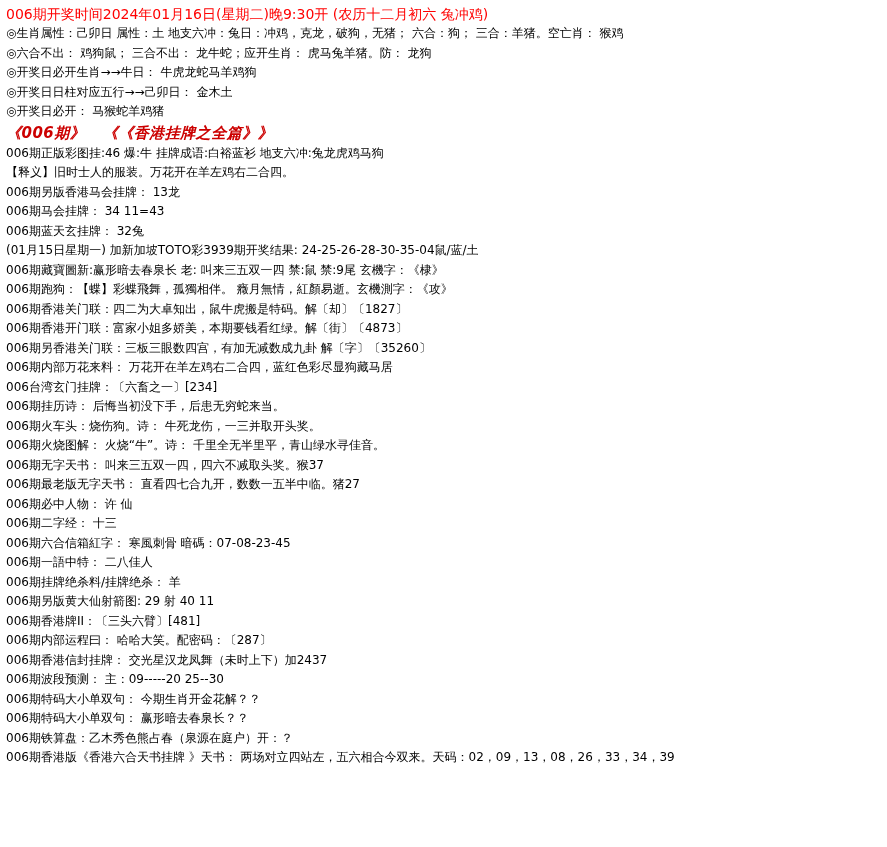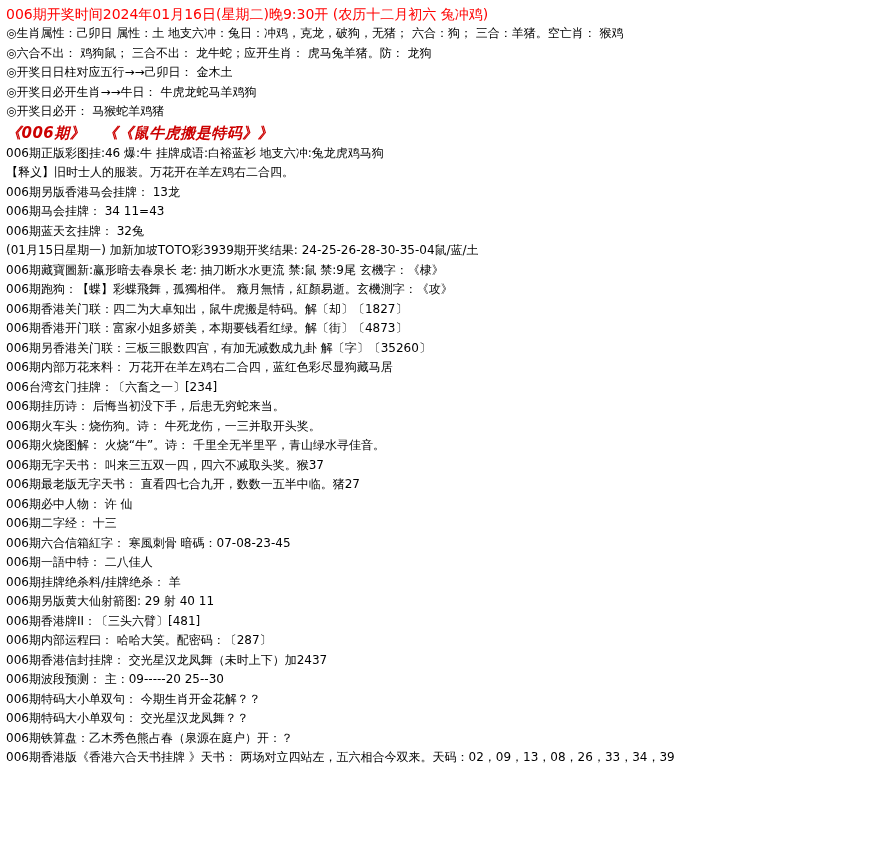--- a/index.html
+++ b/index.html
@@ -47,38 +47,38 @@
   }
 </style>
 </head>
 <body>
 
 <div class="page">
 
   <div class="header-line">006期开奖时间2024年01月16日(星期二)晚9:30开 (农历十二月初六  兔冲鸡)</div>
   <div class="line">◎生肖属性：己卯日  属性：土  地支六冲：兔日：冲鸡，克龙，破狗，无猪；  六合：狗；  三合：羊猪。空亡肖： 猴鸡</div>
   <div class="line">◎六合不出：  鸡狗鼠；  三合不出：  龙牛蛇；应开生肖：  虎马兔羊猪。防：  龙狗</div>
+  <div class="line">◎开奖日必开生肖→→牛日：  牛虎龙蛇马羊鸡狗</div>
   <div class="line">◎开奖日日柱对应五行→→己卯日：  金木土</div>
-  <div class="line">◎开奖日必开生肖→→牛日：  牛虎龙蛇马羊鸡狗</div>
   <div class="line">◎开奖日必开：  马猴蛇羊鸡猪</div>
 
   <div class="section-title">
     <span>《006期》</span>
     <span class="sep"></span>
-    <span>《《鼠牛虎搬是特码》》</span>
+    <span>《《香港挂牌之全篇》》</span>
   </div>
 
   <div id="rows-container">
       <div class="line">006期正版彩图挂:46  爆:牛  挂牌成语:白裕蓝衫  地支六冲:兔龙虎鸡马狗</div>
       <div class="line">【释义】旧时士人的服装。万花开在羊左鸡右二合四。</div>
       <div class="line">006期另版香港马会挂牌：  13龙</div>
       <div class="line">006期马会挂牌：  34  11=43</div>
       <div class="line">006期蓝天玄挂牌：  32兔</div>
       <div class="line">(01月15日星期一) 加新加坡TOTO彩3939期开奖结果: 24-25-26-28-30-35-04鼠/蓝/土</div>
-      <div class="line">006期藏寶圖新:赢形暗去春泉长  老: 抽刀断水水更流  禁:鼠  禁:9尾  玄機字：《棣》</div>
+      <div class="line">006期藏寶圖新:赢形暗去春泉长  老: 叫来三五双一四  禁:鼠  禁:9尾  玄機字：《棣》</div>
       <div class="line">006期跑狗：【蝶】彩蝶飛舞，孤獨相伴。  癥月無情，紅顏易逝。玄機測字：《攻》</div>
       <div class="line">006期香港关门联：四二为大卓知出，鼠牛虎搬是特码。解〔却〕〔1827〕</div>
       <div class="line">006期香港开门联：富家小姐多娇美，本期要钱看红绿。解〔街〕〔4873〕</div>
       <div class="line">006期另香港关门联：三板三眼数四宫，有加无减数成九卦  解〔字〕〔35260〕</div>
       <div class="line">006期内部万花来料：  万花开在羊左鸡右二合四，蓝红色彩尽显狗藏马居</div>
       <div class="line">006台湾玄门挂牌：〔六畜之一〕[234]</div>
       <div class="line">006期挂历诗：  后悔当初没下手，后患无穷蛇来当。</div>
       <div class="line">006期火车头：烧伤狗。诗：  牛死龙伤，一三并取开头奖。</div>
       <div class="line">006期火烧图解：  火烧“牛”。诗：  千里全无半里平，青山绿水寻佳音。</div>
       <div class="line">006期无字天书：  叫来三五双一四，四六不减取头奖。猴37</div>
@@ -87,18 +87,18 @@
       <div class="line">006期二字经：  十三</div>
       <div class="line">006期六合信箱紅字：  寒風刺骨  暗碼：07-08-23-45</div>
       <div class="line">006期一語中特：  二八佳人</div>
       <div class="line">006期挂牌绝杀料/挂牌绝杀：  羊</div>
       <div class="line">006期另版黄大仙射箭图: 29  射  40  11</div>
       <div class="line">006期香港牌ⅠⅠ：〔三头六臂〕[481]</div>
       <div class="line">006期内部运程曰：  哈哈大笑。配密码：〔287〕</div>
       <div class="line">006期香港信封挂牌：  交光星汉龙凤舞（未时上下）加2437</div>
       <div class="line">006期波段预测：  主：09-----20  25--30</div>
       <div class="line">006期特码大小单双句：  今期生肖开金花解？？</div>
-      <div class="line">006期特码大小单双句：  交光星汉龙凤舞？？</div>
+      <div class="line">006期特码大小单双句：  赢形暗去春泉长？？</div>
       <div class="line">006期铁算盘：乙木秀色熊占春（泉源在庭户）开：？</div>
       <div class="line">006期香港版《香港六合天书挂牌 》天书：  两场对立四站左，五六相合今双来。天码：02，09，13，08，26，33，34，39</div>
     </div>
 
 </div>
 
 </body></html>

